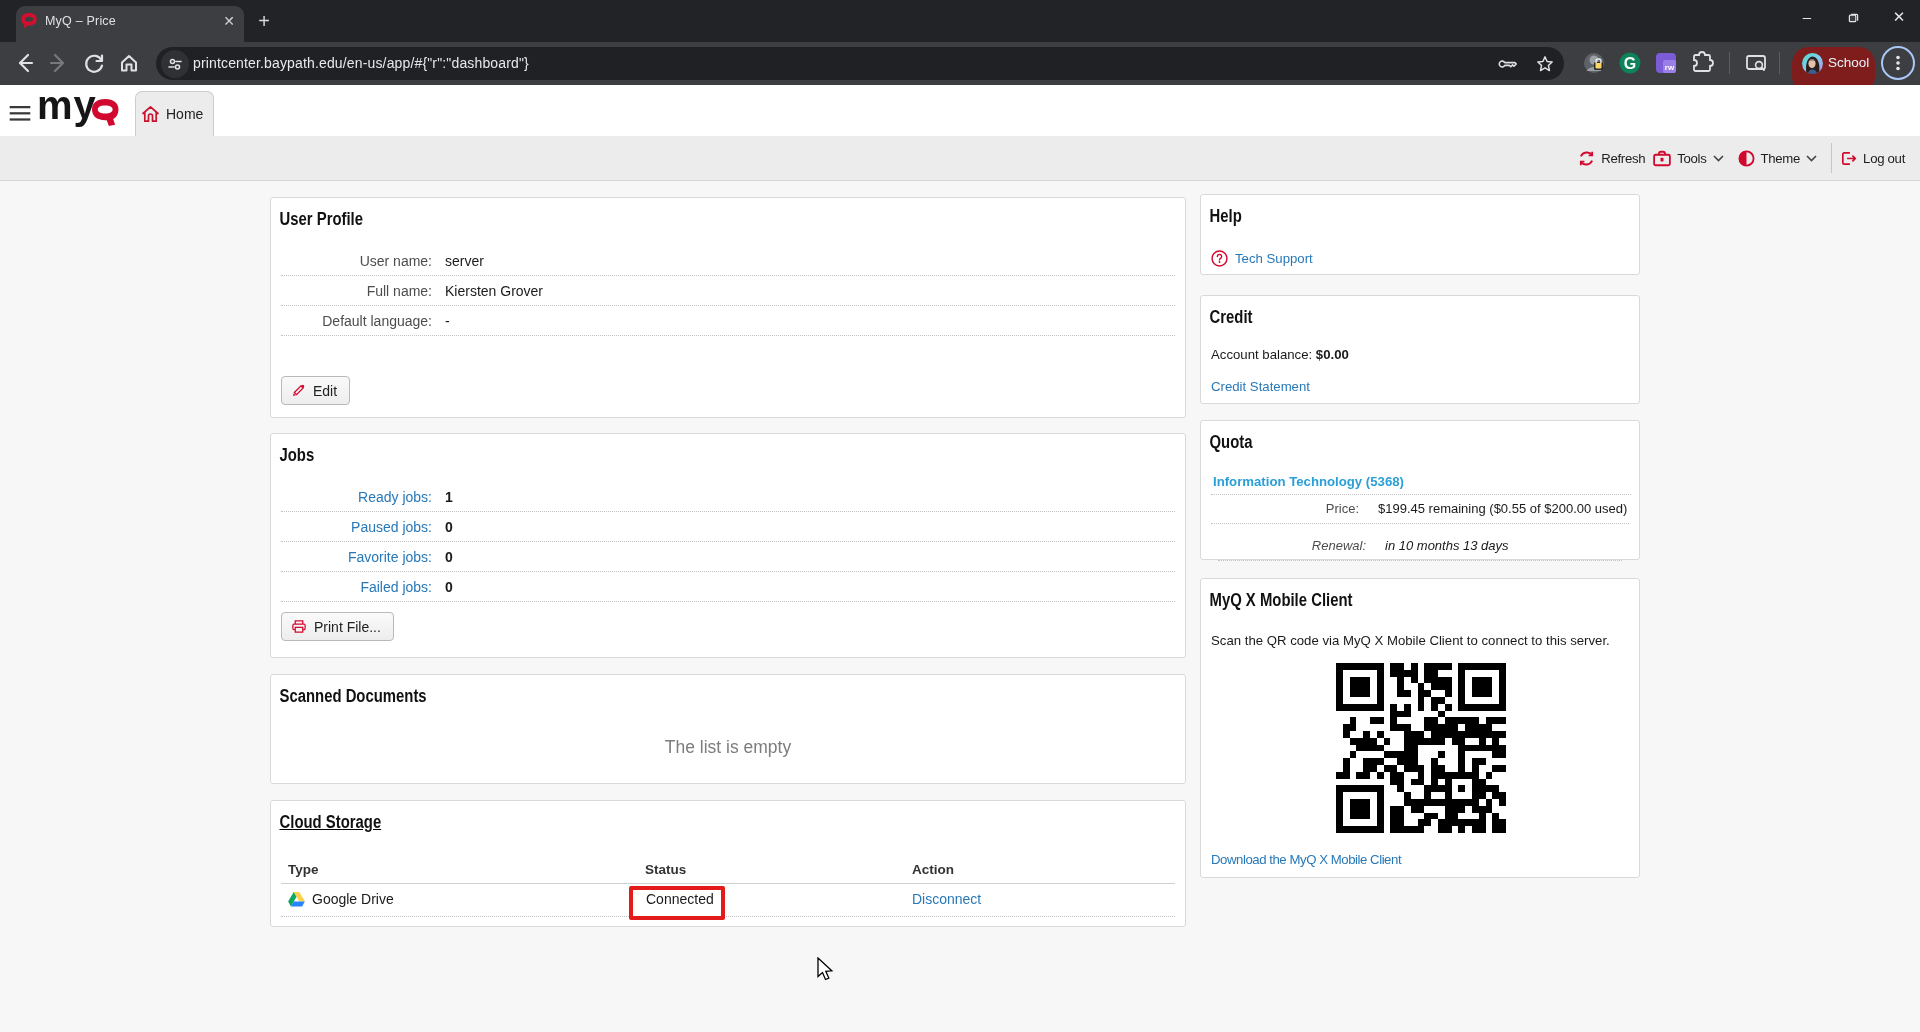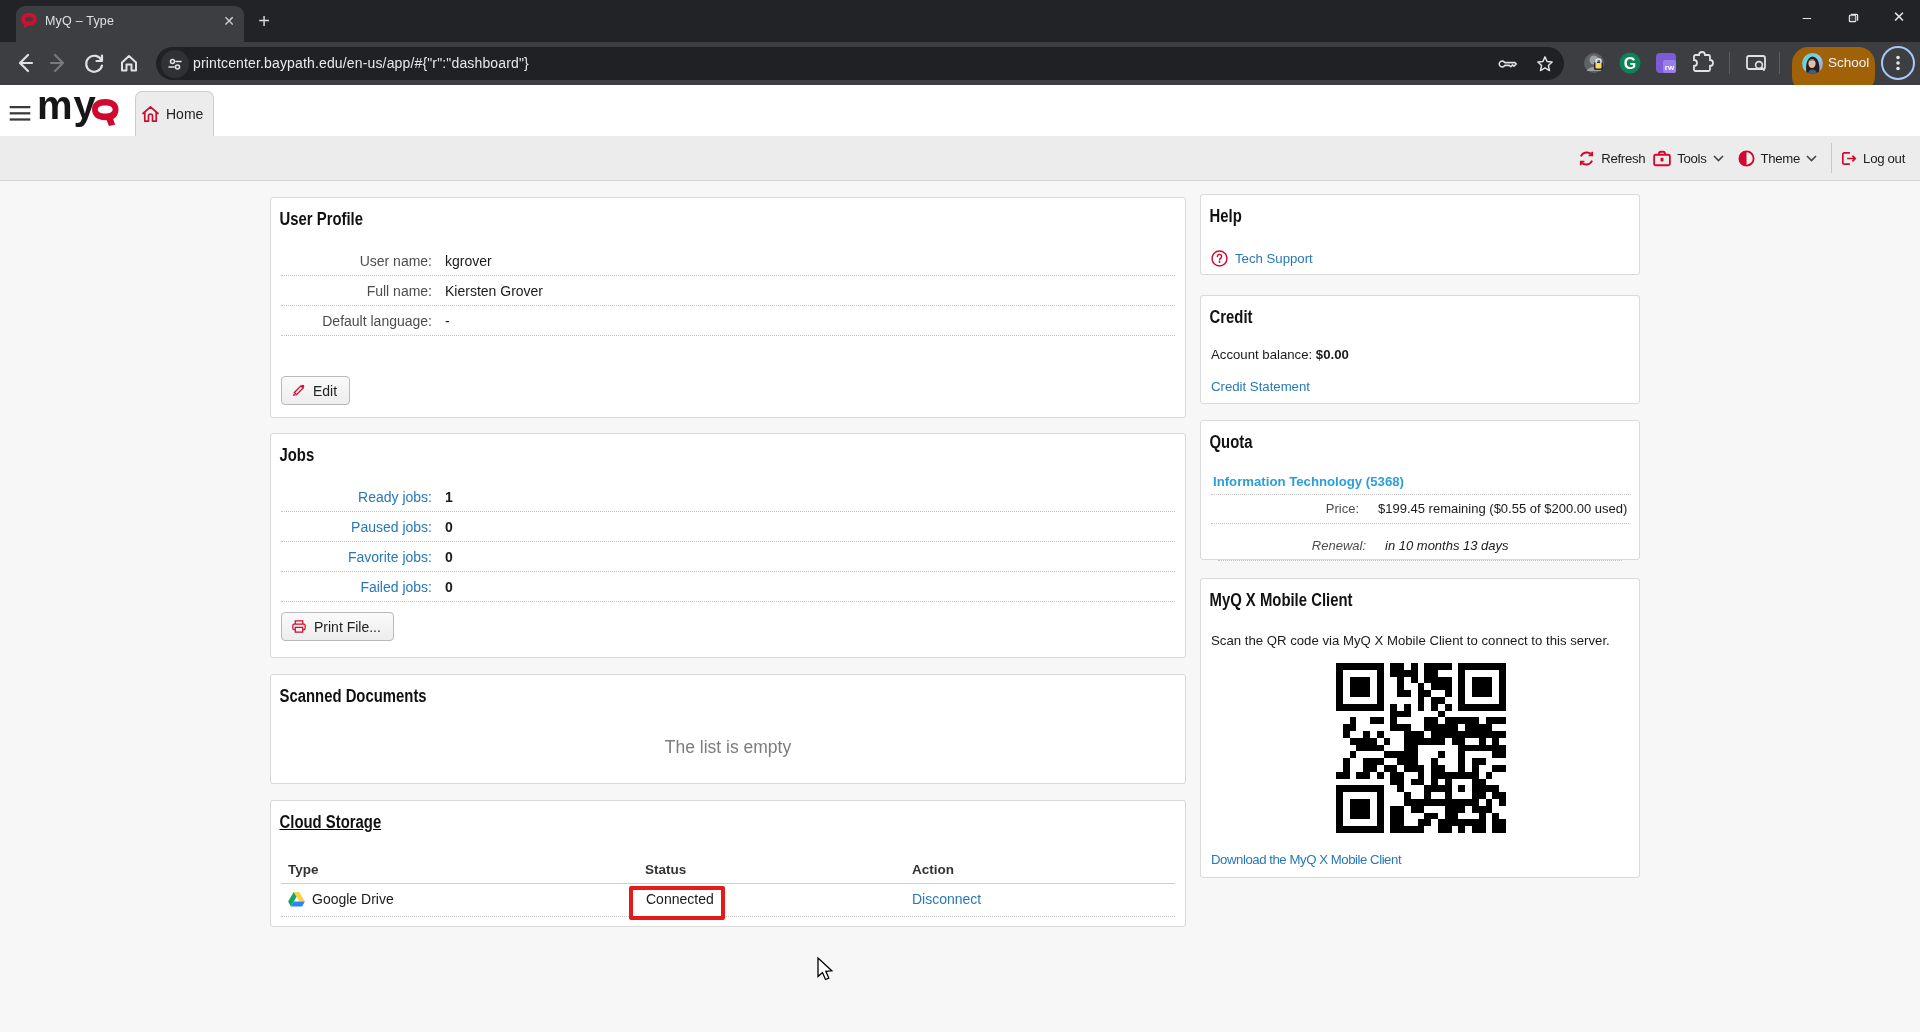--- a/index.html
+++ b/index.html
@@ -57,21 +57,21 @@
 #cursor { position:absolute; left:814px; top:957px; }
 </style>
 </head>
 <body>
 
 <div id="tabbar">
   <div id="tab">
     <span class="fav"><svg width="16" height="16" viewBox="0 0 16 16">
           <path d="M8 0 C3 0 0.3 2.5 0.3 6.2 c0 2.4 1.2 4.3 3.2 5.4 L2.3 15.6 7 12.5 C7.3 12.5 7.7 12.5 8 12.5 c5 0 7.7-2.5 7.7-6.3 C15.7 2.5 13 0 8 0 Z M8 3.7 c2.6 0 4.2 0.9 4.2 2.5 0 1.6-1.6 2.5-4.2 2.5 -2.6 0-4.2-0.9-4.2-2.5 0-1.6 1.6-2.5 4.2-2.5 Z" fill="#d20f2e"></path>
         </svg></span>
-    <span class="title">MyQ – Type</span>
+    <span class="title">MyQ – Price</span>
     <span class="close">✕</span>
   </div>
   <div id="newtab">+</div>
   <div class="wctl" style="left:1784px;">–</div>
   <div class="wctl" style="left:1830px;"><svg width="11" height="11" viewBox="0 0 12 12" style="margin-top:12px;">
         <path d="M3.5 2.5 h6 a1 1 0 0 1 1 1 v6" fill="none" stroke="#e4e6e8" stroke-width="1.3"></path>
         <rect x="1.5" y="3.5" width="7" height="7" rx="1" fill="#3d3e42" stroke="#e4e6e8" stroke-width="1.3"></rect>
       </svg></div>
   <div class="wctl" style="left:1876px;">✕</div>
 </div>
@@ -128,21 +128,21 @@
   <svg class="navic" style="left:1686px;" viewBox="0 0 32 32">
       <path d="M13 8 a3 3 0 0 1 6 0 h3.5 a1.5 1.5 0 0 1 1.5 1.5 V13 a3 3 0 0 1 0 6 v3.5 a1.5 1.5 0 0 1 -1.5 1.5 H9.5 A1.5 1.5 0 0 1 8 22.5 V19 a3 3 0 0 0 0 -6 V9.5 A1.5 1.5 0 0 1 9.5 8 Z" fill="none" stroke="#dfe1e4" stroke-width="1.8"></path>
     </svg>
   <div style="position:absolute;left:1729px;top:10px;width:1px;height:22px;background:#5b5d61;"></div>
   <svg class="navic" style="left:1740px;" viewBox="0 0 32 32">
       <rect x="7" y="9" width="18" height="13" rx="2" fill="none" stroke="#dfe1e4" stroke-width="1.8"></rect>
       <circle cx="19" cy="18" r="3.4" fill="#3d3e42" stroke="#dfe1e4" stroke-width="1.6"></circle>
       <path d="M21.5 20.5 L24 23" stroke="#dfe1e4" stroke-width="1.8" stroke-linecap="round"></path>
     </svg>
   <div style="position:absolute;left:1779px;top:10px;width:1px;height:22px;background:#5b5d61;"></div>
-  <div style="position:absolute;left:1792px;top:5px;width:83px;height:46px;background:#a16207;border-radius:16.5px;">
+  <div style="position:absolute;left:1792px;top:5px;width:83px;height:46px;background:#7f1d1d;border-radius:16.5px;">
     <svg style="position:absolute;left:10px;top:6px;" width="21" height="21" viewBox="0 0 21 21">
         <defs>
           <linearGradient id="avbg" x1="0" y1="0" x2="1" y2="1">
             <stop offset="0" stop-color="#4dd6c2"></stop>
             <stop offset="0.5" stop-color="#7fd0f0"></stop>
             <stop offset="1" stop-color="#b98ad8"></stop>
           </linearGradient>
           <clipPath id="avc">
             <circle cx="10.5" cy="10.5" r="10.5"></circle>
           </clipPath>
@@ -222,21 +222,21 @@
       </svg>
       <span>Log out</span>
     </div>
 </div>
 
 <div class="card" id="userprofile" style="left:270px;top:197px;width:916px;height:221px;">
   <h2>User Profile</h2>
   <div class="rows">
     <div class="row">
         <span class="lbl">User name:</span>
-        <span class="val">kgrover</span>
+        <span class="val">server</span>
       </div>
     <div class="row">
         <span class="lbl">Full name:</span>
         <span class="val">Kiersten Grover</span>
       </div>
     <div class="row">
         <span class="lbl">Default language:</span>
         <span class="val">-</span>
       </div>
   </div>

